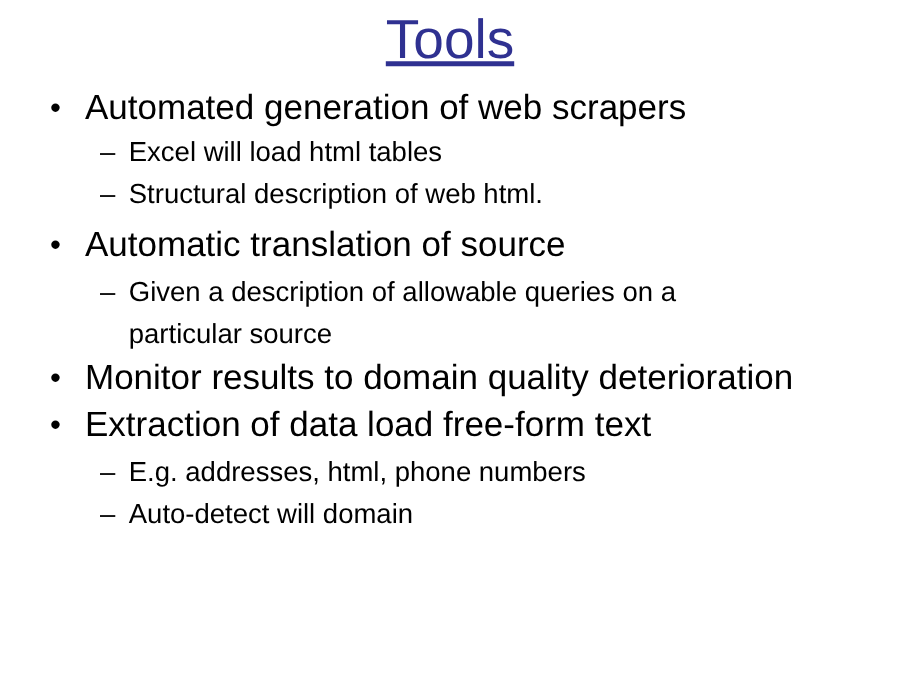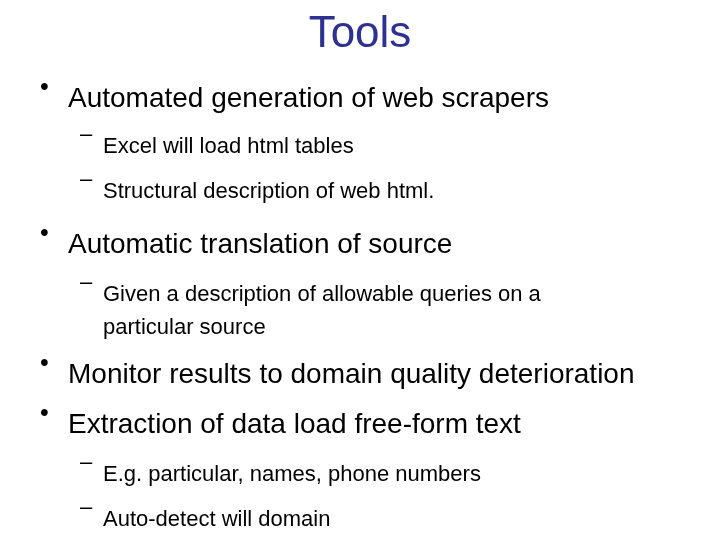--- a/index.html
+++ b/index.html
@@ -27,21 +27,20 @@
   .content {
     padding: 9px 20px 0 40px;
   }
   .li {
     display: flex;
     align-items: flex-start;
   }
   .li .text {
     flex: 1;
     white-space: pre-line;
-    margin-top: 12px;
   }
   .l1 {
     font-size: 28px;
     line-height: 38px;
   }
   .l1 .marker {
     flex: 0 0 28px;
     font-size: 25px;
     line-height: 38px;
   }
@@ -55,21 +54,21 @@
     line-height: 33px;
   }
   .sp6 { margin-top: 6px; }
   .sp2 { margin-top: 2px; }
 </style>
 </head>
 <body>
 
 <div class="slide">
 
-  <div class="title" style="color: rgb(47, 49, 145);">Tools</div>
+  <div class="title" style="color: rgb(47, 49, 145); text-decoration: underline;">Tools</div>
 
   <div class="content">
 
     <div class="li l1">
       <span class="marker">•</span>
       <span class="text">Automated generation of web scrapers</span>
     </div>
 
     <div class="li l2">
       <span class="marker">–</span>
@@ -97,21 +96,21 @@
       <span class="text">Monitor results to domain quality deterioration</span>
     </div>
 
     <div class="li l1">
       <span class="marker">•</span>
       <span class="text">Extraction of data load free-form text</span>
     </div>
 
     <div class="li l2 sp2">
       <span class="marker">–</span>
-      <span class="text">E.g. particular, names, phone numbers</span>
+      <span class="text">E.g. addresses, html, phone numbers</span>
     </div>
 
     <div class="li l2">
       <span class="marker">–</span>
       <span class="text">Auto-detect will domain</span>
     </div>
 
   </div>
 </div>
 

